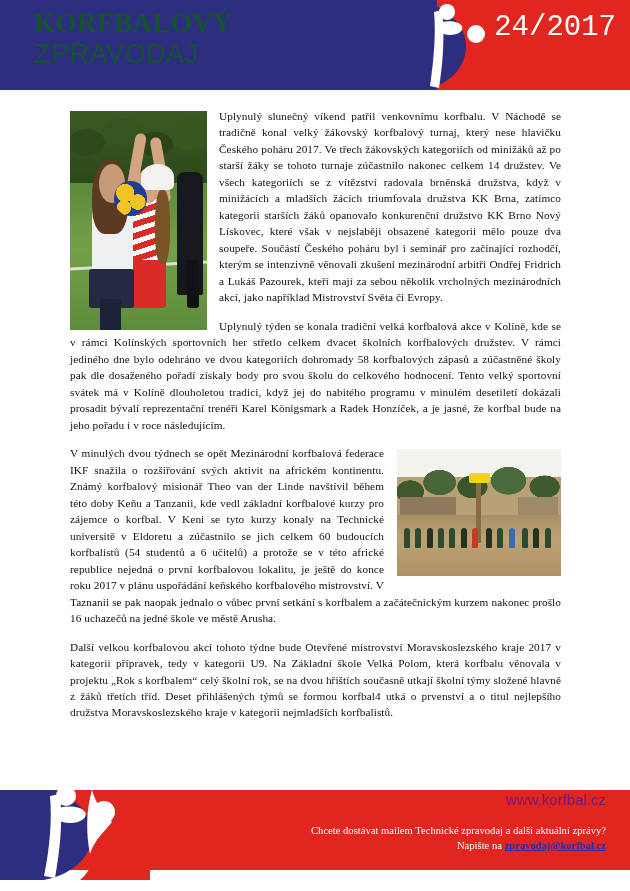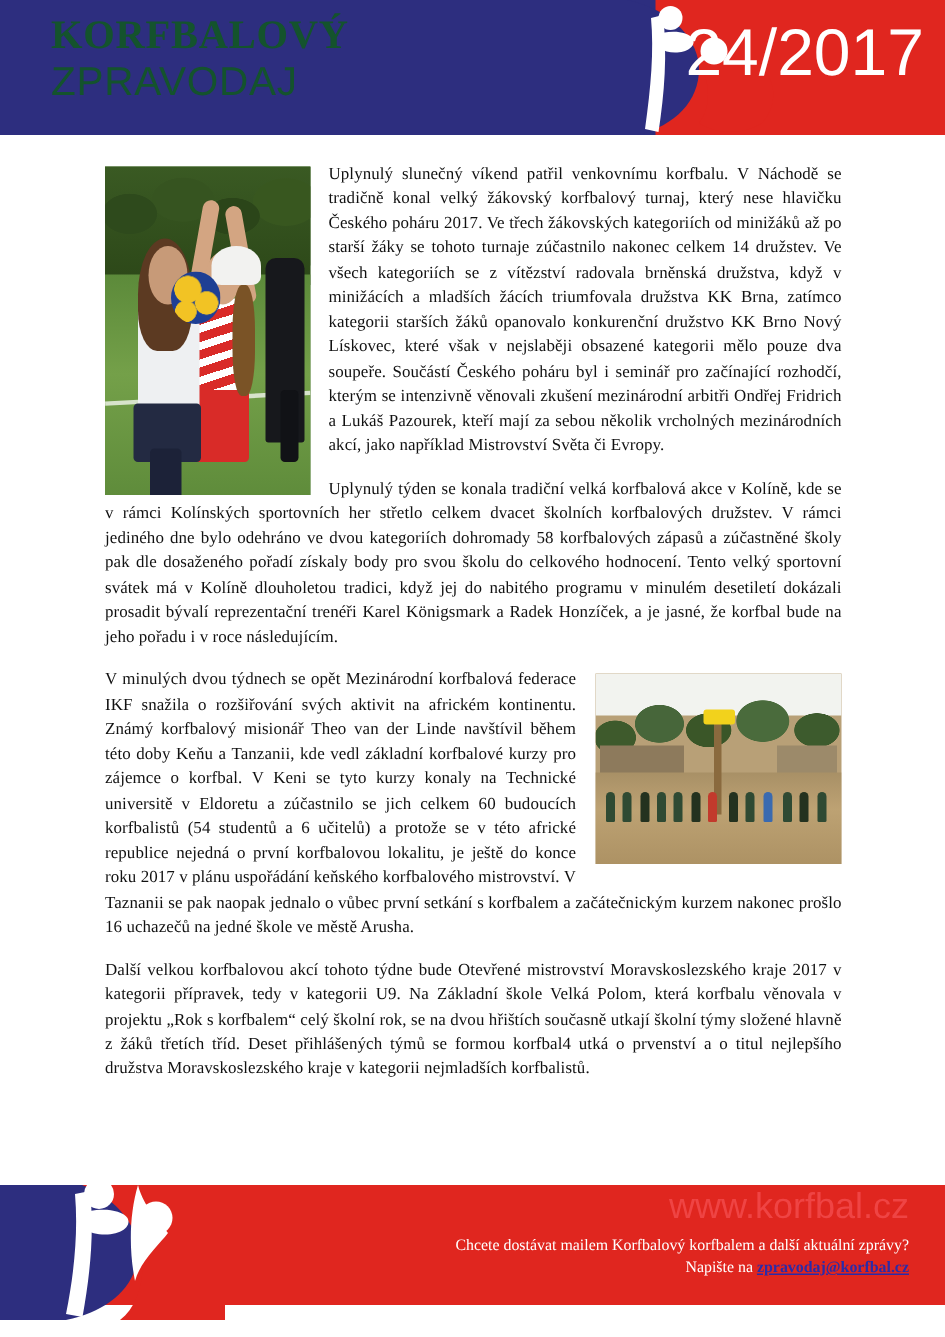--- a/index.html
+++ b/index.html
@@ -31,22 +31,22 @@
   .hdr-line1{
     font-family:"Liberation Serif", serif;
     font-weight:bold;font-size:27px;letter-spacing:.5px;line-height:1.08;
   }
   .hdr-line2{
     font-family:"Liberation Sans", sans-serif;
     font-weight:normal;font-size:27px;letter-spacing:.5px;line-height:1.25;
   }
   .hdr-issue{
     position:absolute;right:14px;top:11px;
-    font-family:Liberation Sans, sans-serif;
-    font-size:44px;color:#ffffff;letter-spacing:0px;z-index:7;
+    font-family:Liberation Mono, monospace;
+    font-size:29px;color:#ffffff;letter-spacing:0px;z-index:7;
   }
   .hdr-logo{
     position:absolute;left:400px;top:-2px;width:120px;height:94px;z-index:5;
   }
   .hdr-logo svg{display:block;}
 
   
   .content{
     position:absolute;left:0;top:90px;width:568px;height:700px;
   }
@@ -171,21 +171,21 @@
   .ftr-red{
     position:absolute;left:44px;top:0px;width:586px;height:80px;
     background:#e0261f;
   }
   .ftr-logo{
     position:absolute;left:0px;top:-14px;width:150px;height:104px;z-index:5;
   }
   .ftr-site{
     position:absolute;right:24px;top:1px;
     font-family:"Liberation Sans", sans-serif;
-    font-size:24px;color:#ef4444;z-index:6;
+    font-size:15px;color:#701a75;z-index:6;
   }
   .ftr-msg{
     position:absolute;right:24px;top:33px;
     text-align:right;color:#ffffff;z-index:6;
     font-size:10.6px;line-height:1.42;
   }
   .ftr-mail{
     color:#2b2ba8;text-decoration:underline;font-weight:bold;
   }
   .ftr-white-bottom{
@@ -290,20 +290,20 @@
       <path d="M52,34 C62,29 80,29 85,36 C88,42 80,47 70,47 C59,47 52,42 52,34 Z" fill="#ffffff"></path>
       <path d="M92,14 L150,14 L150,104 L80,104 C96,92 98,64 92,50 C100,44 108,40 112,36 C104,30 96,24 92,14 Z" fill="#e0261f"></path>
       <path d="M92,14 C96,30 108,40 112,46 C106,54 94,64 90,78 C86,58 86,34 92,14 Z" fill="#ffffff"></path>
       <circle cx="104" cy="36" r="11" fill="#ffffff"></circle>
     </svg>
   </div>
 
   <div class="ftr-site">www.korfbal.cz</div>
 
   <div class="ftr-msg">
-    <div>Chcete dostávat mailem Korfbalový korfbalem a další aktuální zprávy?</div>
+    <div>Chcete dostávat mailem Technické zpravodaj a další aktuální zprávy?</div>
     <div>
       <span>Napište na </span><a class="ftr-mail" href="#">zpravodaj@korfbal.cz</a>
     </div>
   </div>
 
   <div class="ftr-white-bottom"></div>
 </div>
 
 </body></html>

